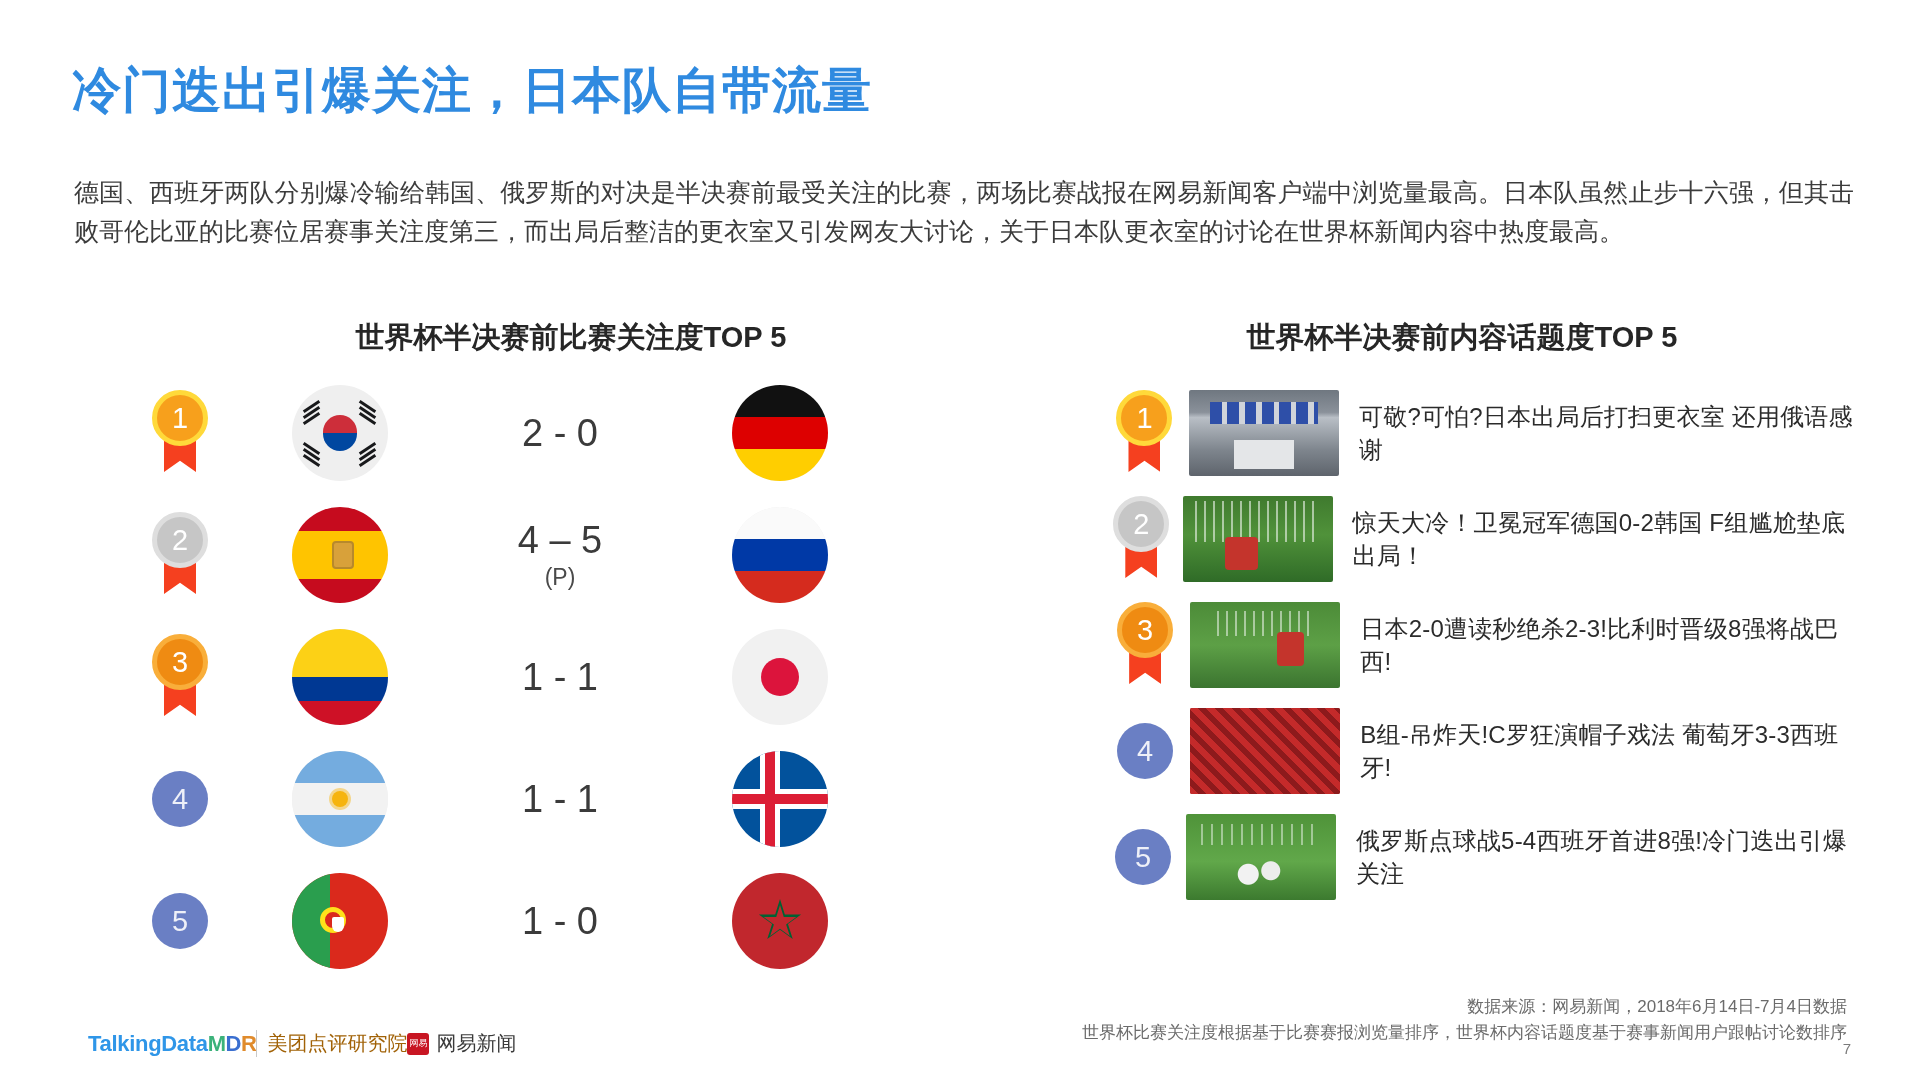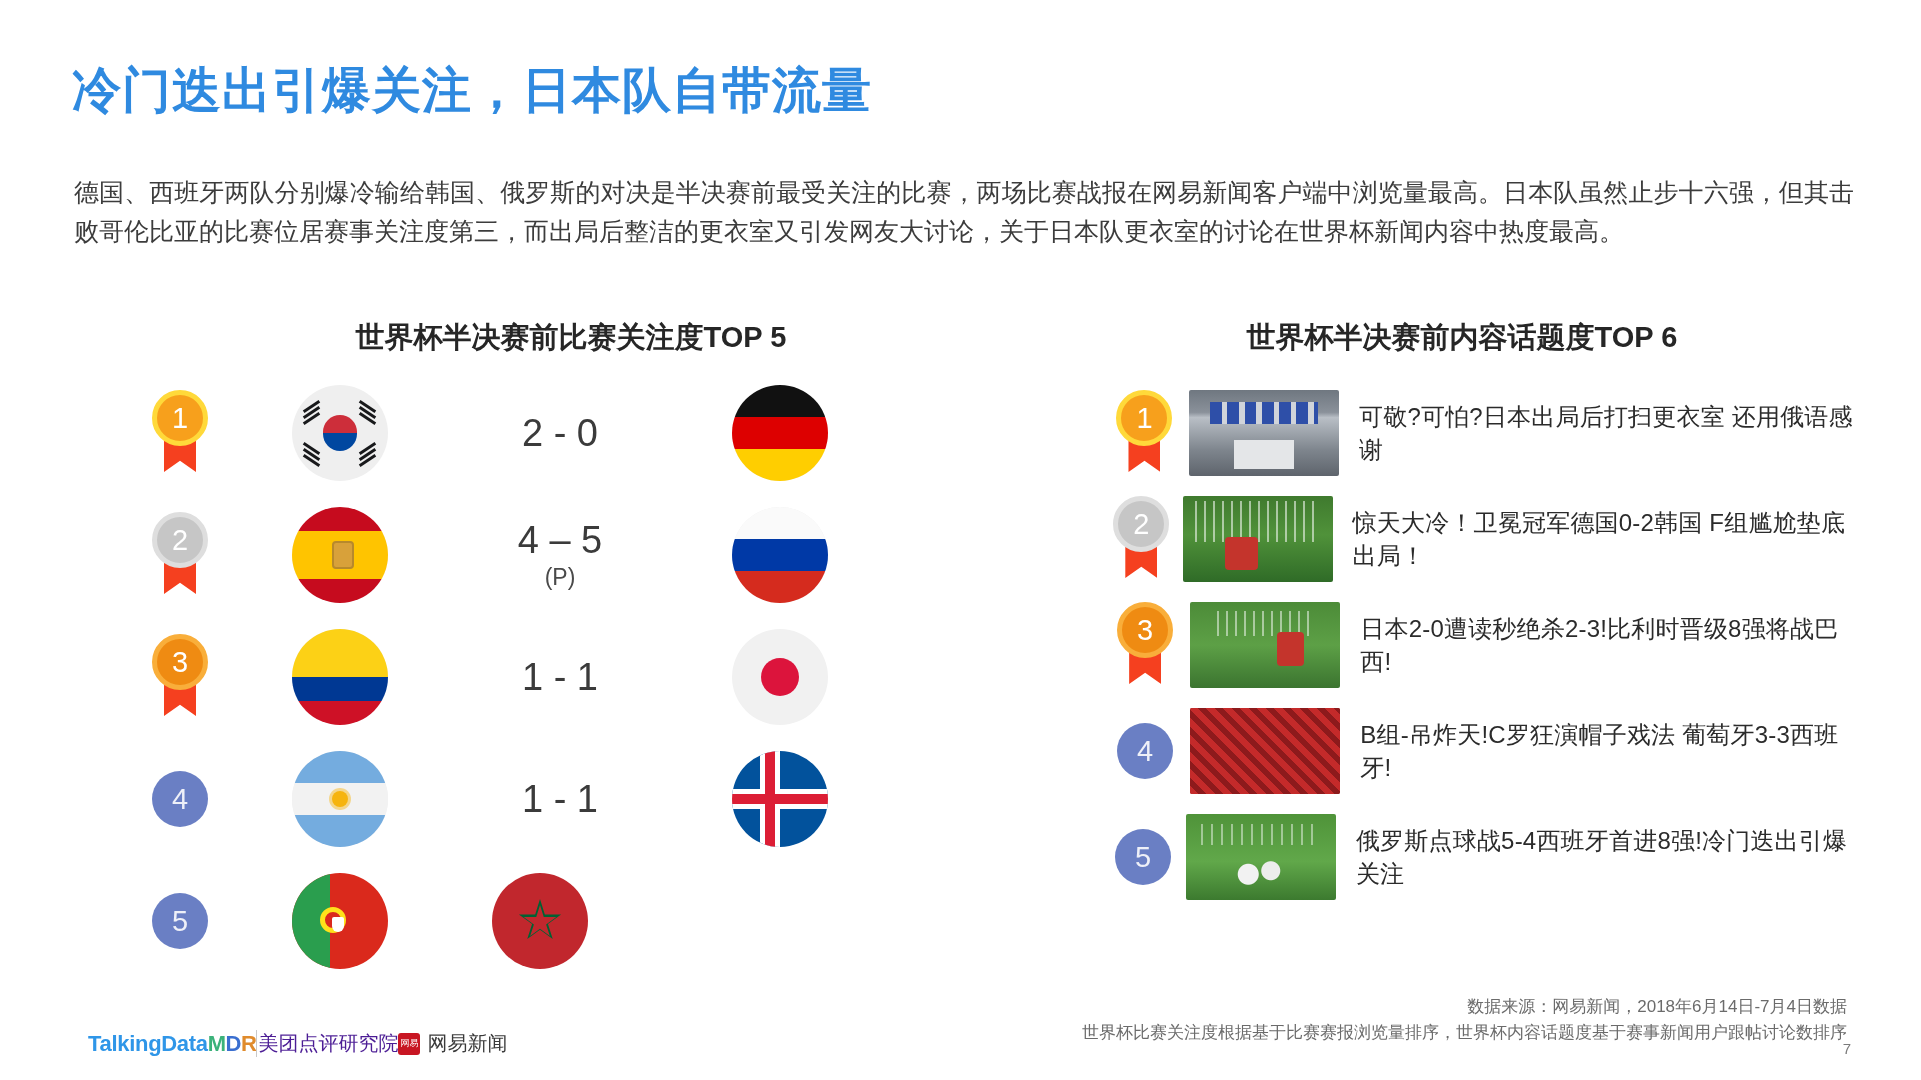--- a/index.html
+++ b/index.html
@@ -162,36 +162,36 @@
   .src {
     position: absolute; right: 74px; top: 994px; text-align: right;
     font-size: 17px; line-height: 26px; color: #6b6b6b; margin-left: 15px;
   }
   .pagenum { position:absolute; right: 70px; top: 1040px; font-size: 15px; color:#7b7b7b; }
 
   .logos { position: absolute; left: 88px; top: 1030px; display:flex; align-items:center; gap: 0; }
   .logo-td { font-size: 22px; font-weight: 700; color: #2f96e8; letter-spacing: -.3px; }
   .logo-mdr { font-size: 22px; font-weight: 700; letter-spacing: -.5px; text-align: right; }
   .logo-mdr .m { color:#3bb27a; } .logo-mdr .d { color:#3a6fd0; } .logo-mdr .r { color:#e08b2c; }
-  .logo-mtxt { font-size: 20px; color:#4c1d95; border-left:1px solid #c9c9c9; padding-left:1px; }
+  .logo-mtxt { font-size: 20px; color:#a16207; border-left:1px solid #c9c9c9; padding-left:10px; }
   .logo-nete { display:flex; align-items:center; gap:7px; }
   .nete-badge { width:22px; height:22px; background:#c81623; border-radius:3px; display:flex;
                 align-items:center; justify-content:center; color:#fff; font-size:9px; }
   .logo-ntxt { font-size: 20px; color:#3a3a3a; }
 </style>
 </head>
 <body>
 
 <div class="slide">
 
   <div class="title">冷门迭出引爆关注，日本队自带流量</div>
   <div class="lede">德国、西班牙两队分别爆冷输给韩国、俄罗斯的对决是半决赛前最受关注的比赛，两场比赛战报在网易新闻客户端中浏览量最高。日本队虽然止步十六强，但其击败哥伦比亚的比赛位居赛事关注度第三，而出局后整洁的更衣室又引发网友大讨论，关于日本队更衣室的讨论在世界杯新闻内容中热度最高。</div>
 
   <div class="sec-head" id="head-left">世界杯半决赛前比赛关注度TOP 5</div>
-  <div class="sec-head" id="head-right">世界杯半决赛前内容话题度TOP 6</div>
+  <div class="sec-head" id="head-right">世界杯半决赛前内容话题度TOP 5</div>
 
   <div class="matches" id="matches">
       <div class="match-row">
         <div class="rank-cell">
           <div class="medal gold">
             <div class="ribbon"></div>
             <div class="disc">1</div>
           </div>
         </div>
         <div class="flag-cell">
@@ -293,20 +293,21 @@
           <div class="plain-rank">5</div>
         </div>
         <div class="flag-cell">
           <div class="flag fl-pt">
             <div class="green"></div>
             <div class="shield">
               <div class="inner"></div>
             </div>
           </div>
         </div>
+        <div class="score-cell">1 - 0</div>
         <div class="flag-cell">
           <div class="flag fl-ma">
             <div class="star"></div>
             <div class="star-in"></div>
           </div>
         </div>
       </div>
     </div>
   <div class="newslist" id="newslist">
       <div class="news-row">

